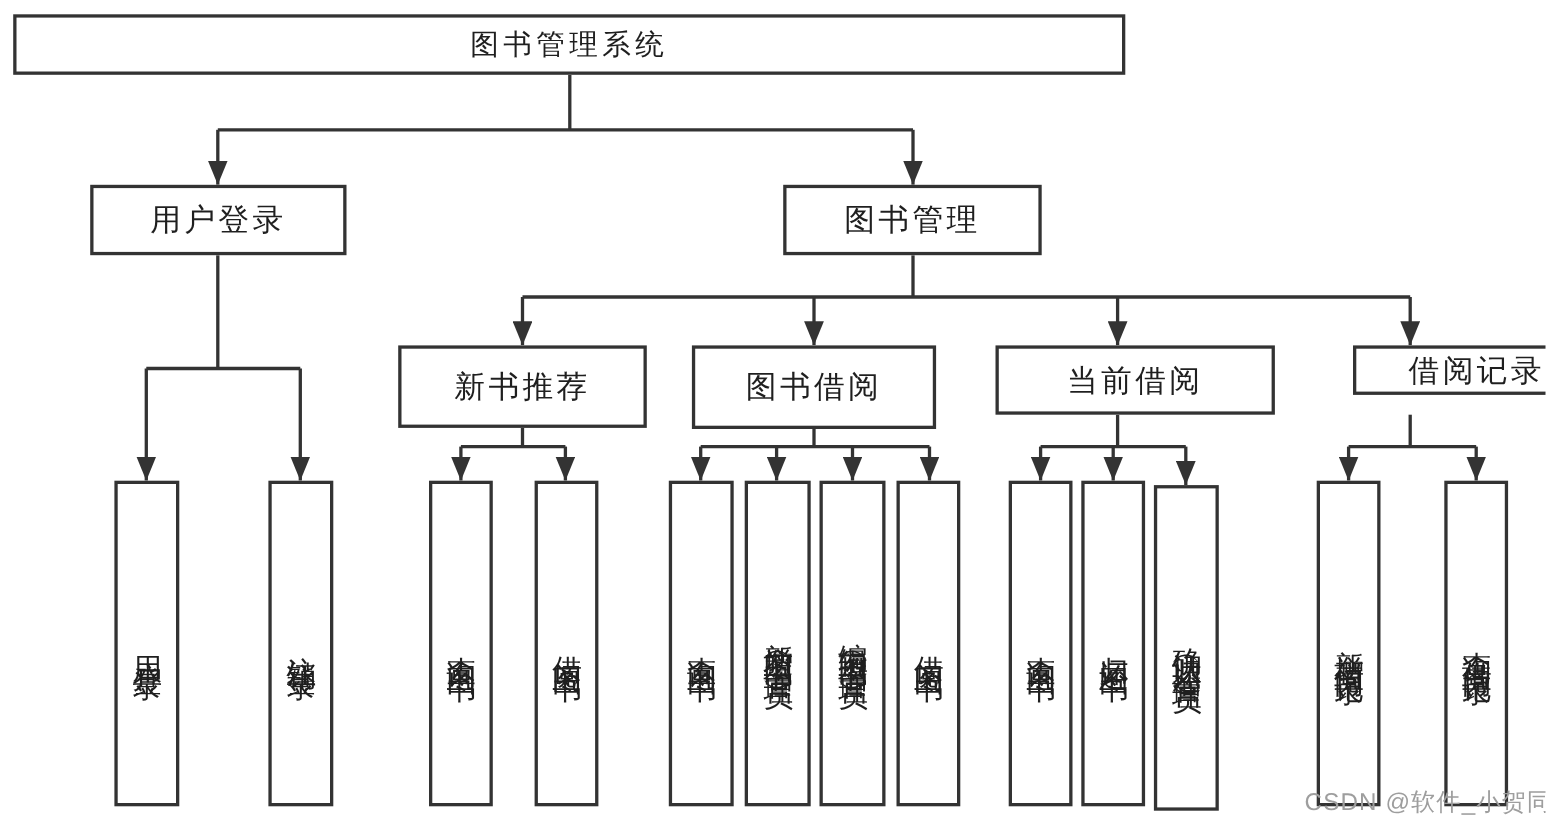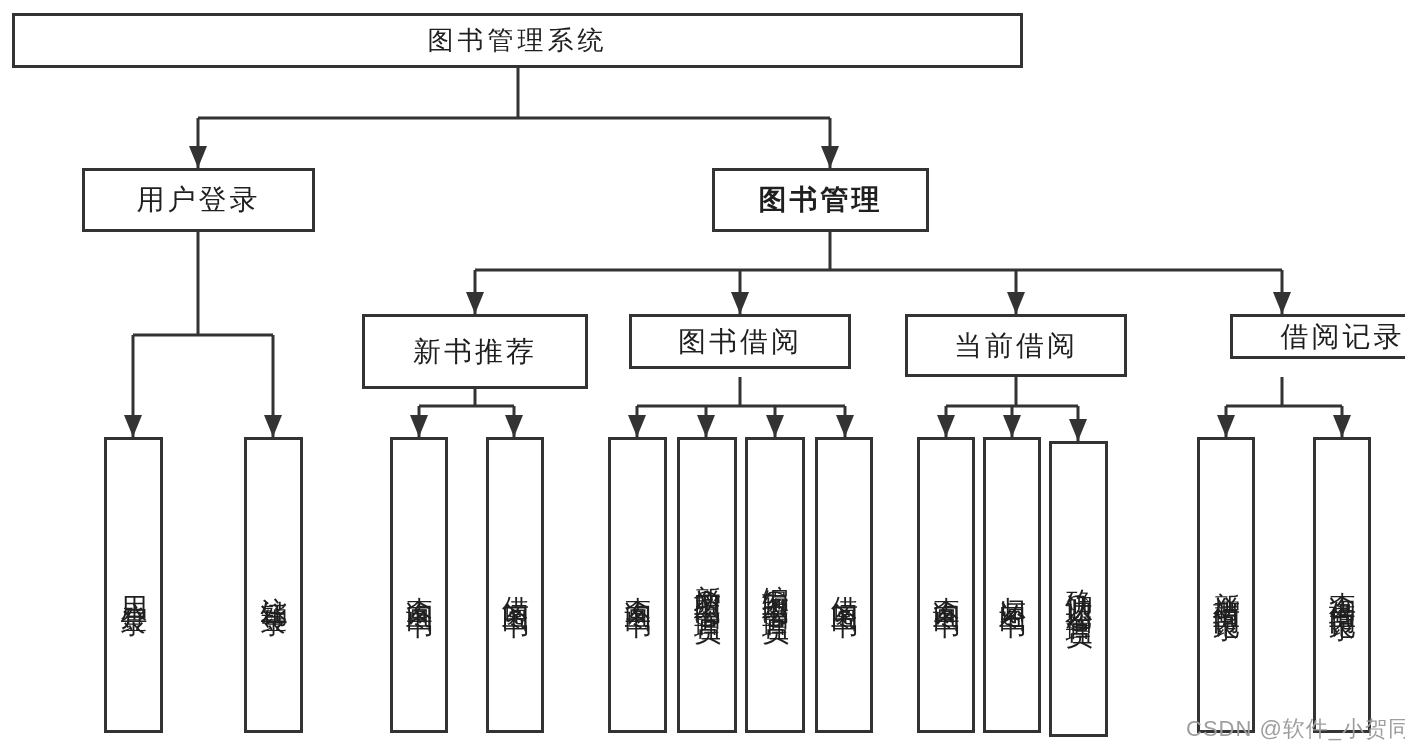--- a/index.html
+++ b/index.html
@@ -124,27 +124,27 @@
       <path d="M1226 406 H1342"></path>
       <path d="M1226 406 V437" marker-end="url(#arw)"></path>
       <path d="M1342 406 V437" marker-end="url(#arw)"></path>
     </g>
   </svg>
 
   <div class="node h-node root-node" style="left:12px; top:13px; width:1011px; height:55px;">图书管理系统</div>
 
   <div class="node h-node" style="left:82px; top:168px; width:233px; height:64px;">用户登录</div>
 
-  <div class="node h-node" style="left:712px; top:168px; width:217px; height:64px;font-weight:bold;">图书管理</div>
+  <div class="node h-node" style="left:712px; top:168px; width:235px; height:64px;">图书管理</div>
 
   <div class="node h-node" style="left:362px; top:314px; width:226px; height:75px;">新书推荐</div>
 
-  <div class="node h-node" style="left:629px; top:314px; width:222px; height:55px;">图书借阅</div>
+  <div class="node h-node" style="left:629px; top:314px; width:222px; height:76px;">图书借阅</div>
 
-  <div class="node h-node" style="left:905px; top:314px; width:222px; height:63px;">当前借阅</div>
+  <div class="node h-node" style="left:905px; top:314px; width:254px; height:63px;">当前借阅</div>
 
   <div class="node h-node" style="left:1230px; top:314px; width:225px; height:45px;">借阅记录</div>
 
   <div class="node leaf-node" style="left:104px; top:437px; width:59px; height:296px;">
     <span class="vtext">用户登录</span>
   </div>
   <div class="node leaf-node" style="left:244px; top:437px; width:59px; height:296px;">
     <span class="vtext">注销登录</span>
   </div>
 

